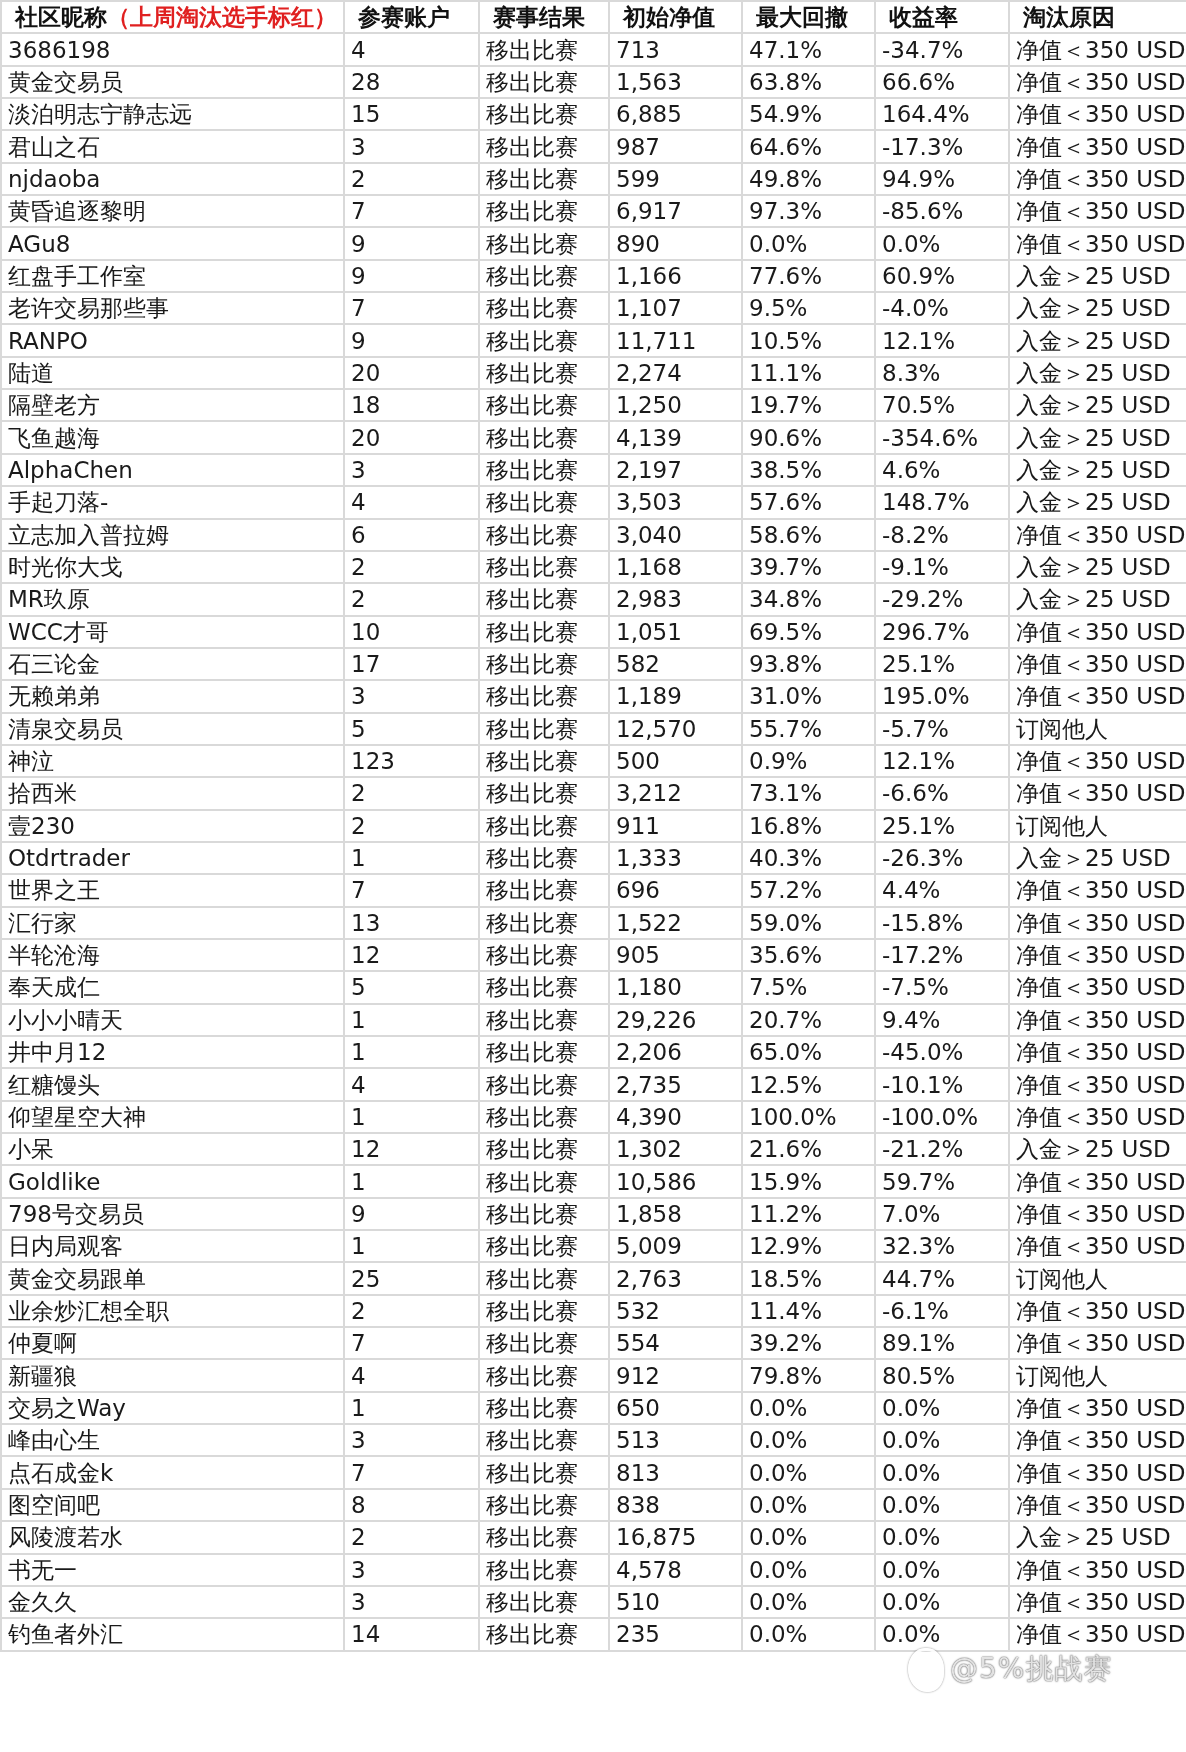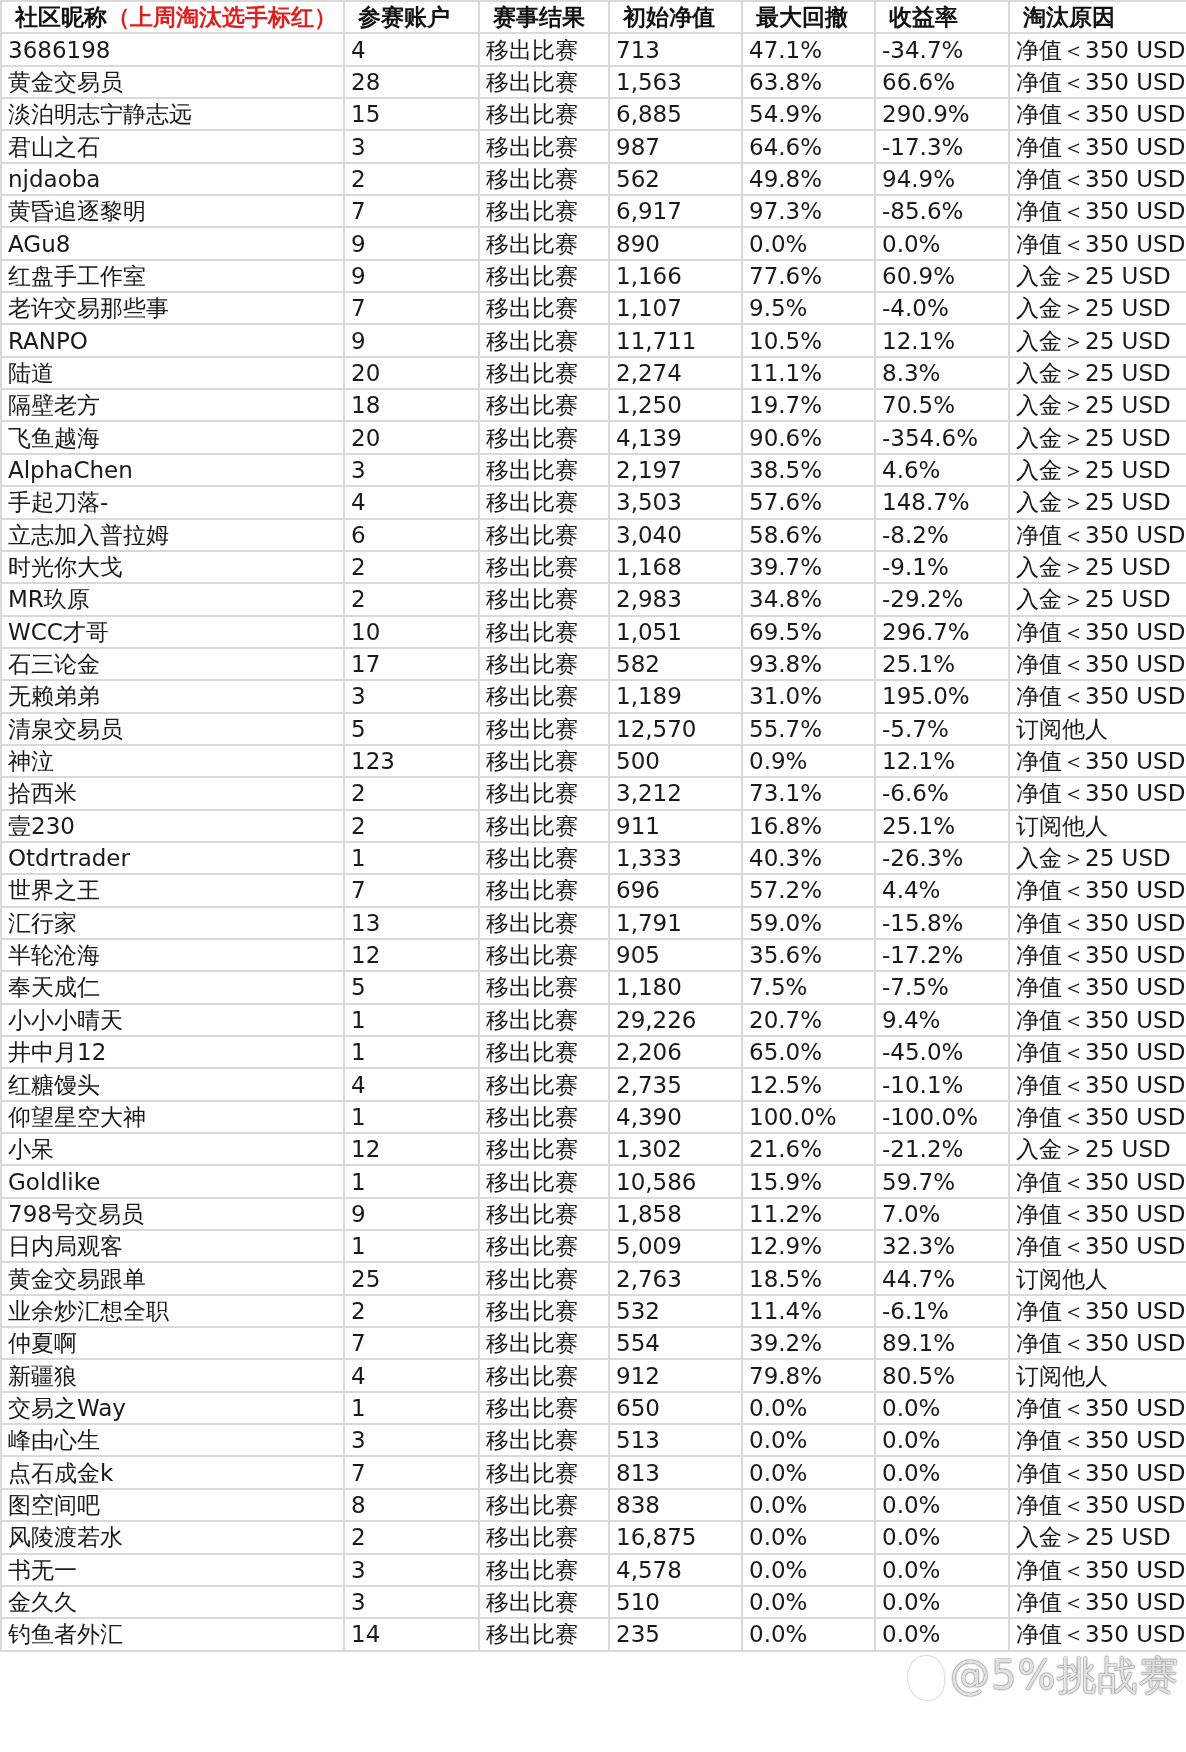--- a/index.html
+++ b/index.html
@@ -21,21 +21,21 @@
       line-height: 30px;
       text-align: left;
       white-space: nowrap;
       overflow: hidden;
       font-weight: normal;
     }
     table.sheet th { font-weight: bold; color: #111; padding-left: 13px; }
     table.sheet th .note { color: #e02020; }
     .watermark {
       position: absolute; left: 908px; top: 1648px;
-      font-size: 40px; color: rgba(255,255,255,0.85);
+      font-size: 28px; color: rgba(255,255,255,0.85);
       text-shadow: 0 0 2px rgba(0,0,0,0.55), 0 0 1px rgba(0,0,0,0.6);
       letter-spacing: 1px; pointer-events: none; white-space: nowrap;
     }
     .watermark .logo { display: inline-block; width: 30px; height: 38px; border: 3px solid rgba(255,255,255,0.9);
       border-radius: 50% 50% 45% 55%; box-shadow: 0 0 2px rgba(0,0,0,0.5); vertical-align: middle; margin-right: 6px; }
   </style>
 </head>
 <body>
 
 <table class="sheet">
@@ -77,37 +77,37 @@
         <td>63.8%</td>
         <td>66.6%</td>
         <td>净值＜350 USD</td>
       </tr>
       <tr>
         <td>淡泊明志宁静志远</td>
         <td>15</td>
         <td>移出比赛</td>
         <td>6,885</td>
         <td>54.9%</td>
-        <td>290.9%</td>
+        <td>164.4%</td>
         <td>净值＜350 USD</td>
       </tr>
       <tr>
         <td>君山之石</td>
         <td>3</td>
         <td>移出比赛</td>
         <td>987</td>
         <td>64.6%</td>
         <td>-17.3%</td>
         <td>净值＜350 USD</td>
       </tr>
       <tr>
         <td>njdaoba</td>
         <td>2</td>
         <td>移出比赛</td>
-        <td>562</td>
+        <td>599</td>
         <td>49.8%</td>
         <td>94.9%</td>
         <td>净值＜350 USD</td>
       </tr>
       <tr>
         <td>黄昏追逐黎明</td>
         <td>7</td>
         <td>移出比赛</td>
         <td>6,917</td>
         <td>97.3%</td>
@@ -300,21 +300,21 @@
         <td>移出比赛</td>
         <td>696</td>
         <td>57.2%</td>
         <td>4.4%</td>
         <td>净值＜350 USD</td>
       </tr>
       <tr>
         <td>汇行家</td>
         <td>13</td>
         <td>移出比赛</td>
-        <td>1,791</td>
+        <td>1,522</td>
         <td>59.0%</td>
         <td>-15.8%</td>
         <td>净值＜350 USD</td>
       </tr>
       <tr>
         <td>半轮沧海</td>
         <td>12</td>
         <td>移出比赛</td>
         <td>905</td>
         <td>35.6%</td>

